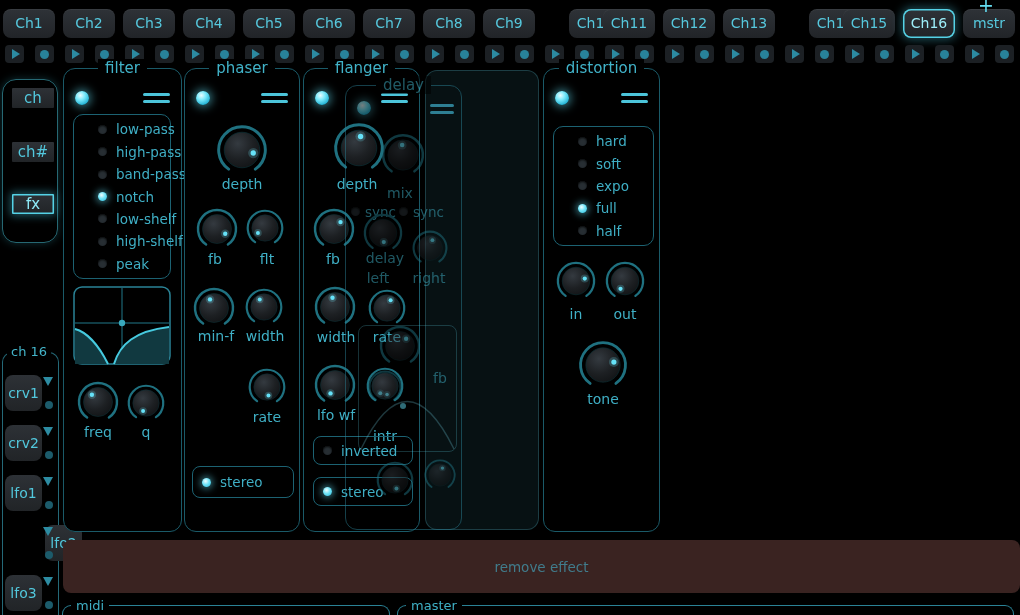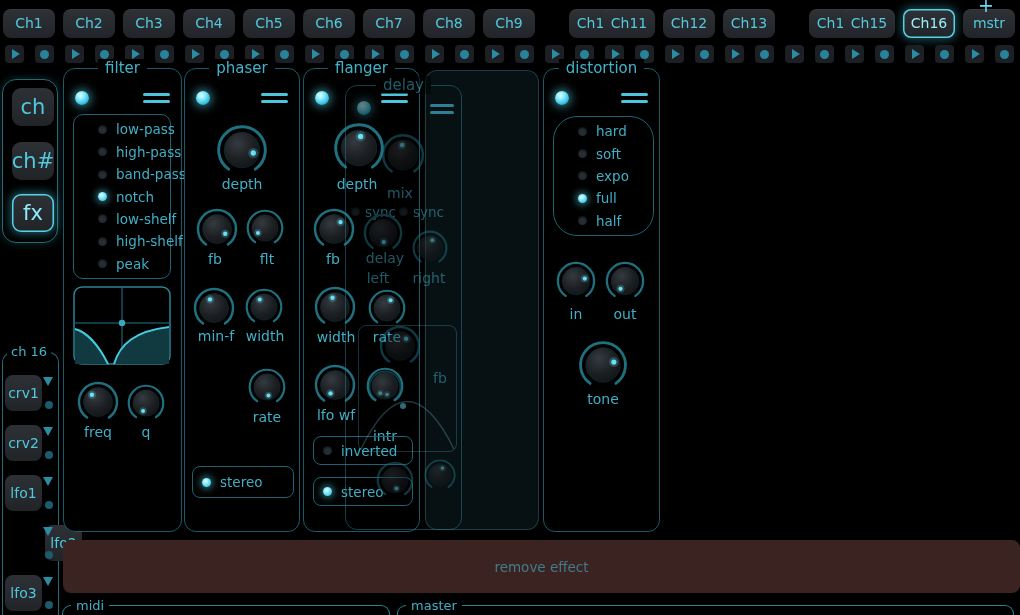--- a/index.html
+++ b/index.html
@@ -11,22 +11,22 @@
     line-height:29px;text-align:center;box-shadow:inset 0 1px 0 rgba(255,255,255,.05);}
   .tab.selected{color:#9deef9;box-shadow:0 0 10px 2px rgba(80,215,240,.35),inset 0 0 0 1.5px #54d2e6;}
   .tbtn{position:absolute;top:45px;width:19px;height:18px;background:#1c2024;border-radius:4px;
     display:flex;align-items:center;justify-content:center;}
   .tri{width:0;height:0;border-left:8px solid #2c8aa1;border-top:5px solid transparent;border-bottom:5px solid transparent;margin-left:2px;}
   .rec{width:9px;height:9px;border-radius:50%;background:#28829a;}
   .cursor{position:absolute;left:978px;top:-6px;color:#64dcf0;font-size:19px;}
   
   .side-frame{position:absolute;left:2px;top:79px;width:54px;height:162px;
     border:1.5px solid rgba(70,190,210,.55);border-radius:14px;box-shadow:0 0 8px rgba(60,190,215,.25);}
-  .sbtn{position:absolute;left:12px;width:42px;height:38px;border-radius:9px;
-    background:linear-gradient(#2d3136,#212427);color:#52c8dd;font-size:21px;
+  .sbtn{position:absolute;left:12px;width:42px;height:20px;border-radius:1px;
+    background:linear-gradient(#2d3136,#212427);color:#52c8dd;font-size:15px;
     display:flex;align-items:center;justify-content:center;}
   .sbtn.selected{box-shadow:0 0 9px 2px rgba(80,215,240,.4),inset 0 0 0 1.5px #54d2e6;color:#8feaf7;}
   .ch-group{position:absolute;left:2px;top:352px;width:55px;height:263px;
     border:1.5px solid rgba(60,175,200,.6);border-bottom:none;border-radius:10px 10px 0 0;}
   .ch-group > .glegend{position:absolute;top:-9px;left:4px;background:#000;padding:0 4px;
     color:#43b4c9;font-size:13px;}
   .citem{position:absolute;left:2px;width:37px;height:36px;border-radius:8px;
     background:linear-gradient(#2d3136,#212427);color:#52c8dd;font-size:14px;
     display:flex;align-items:center;justify-content:center;}
   .ctri{position:absolute;left:40px;width:0;height:0;border-top:9px solid #2d8ca2;
@@ -489,21 +489,21 @@
         </svg></div>
   </div>
 
   <div class="panel" style="left:543px;width:115px;">
     <div class="legend"><span>distortion</span></div>
     <div class="led"></div>
     <div class="menu-icon">
         <i></i>
         <i></i>
       </div>
-    <div class="radio-group" style="left:9px;top:47px;width:101px;height:120px;border-radius:24px;">
+    <div class="radio-group" style="left:9px;top:57px;width:101px;height:120px;">
         <div class="radio-row">
           <span class="rdot"></span>
           <span class="rlabel">hard</span>
         </div>
         <div class="radio-row">
           <span class="rdot"></span>
           <span class="rlabel">soft</span>
         </div>
         <div class="radio-row">
           <span class="rdot"></span>

